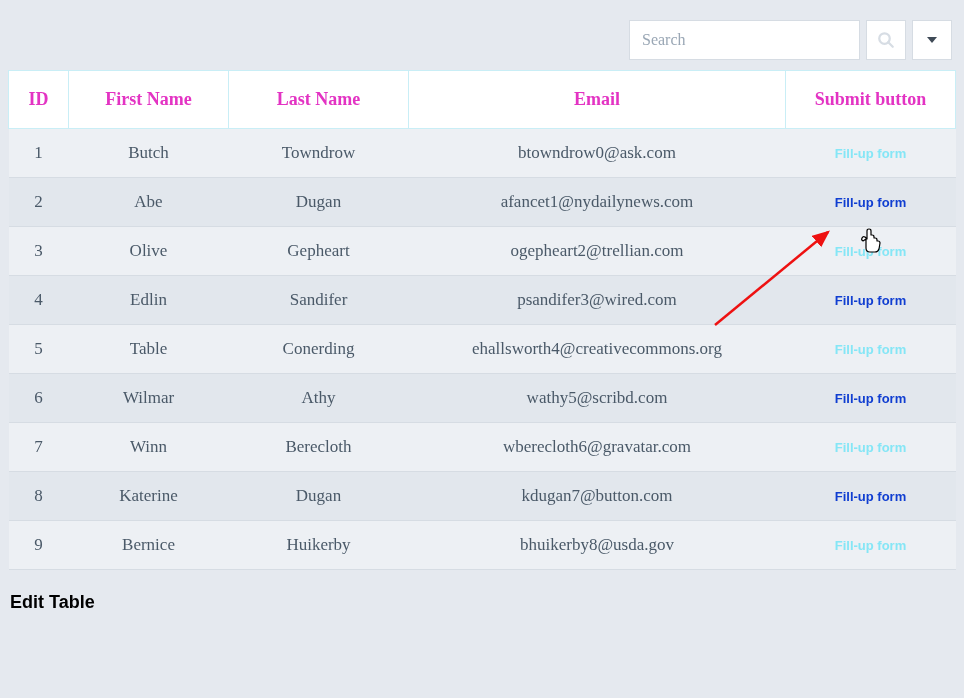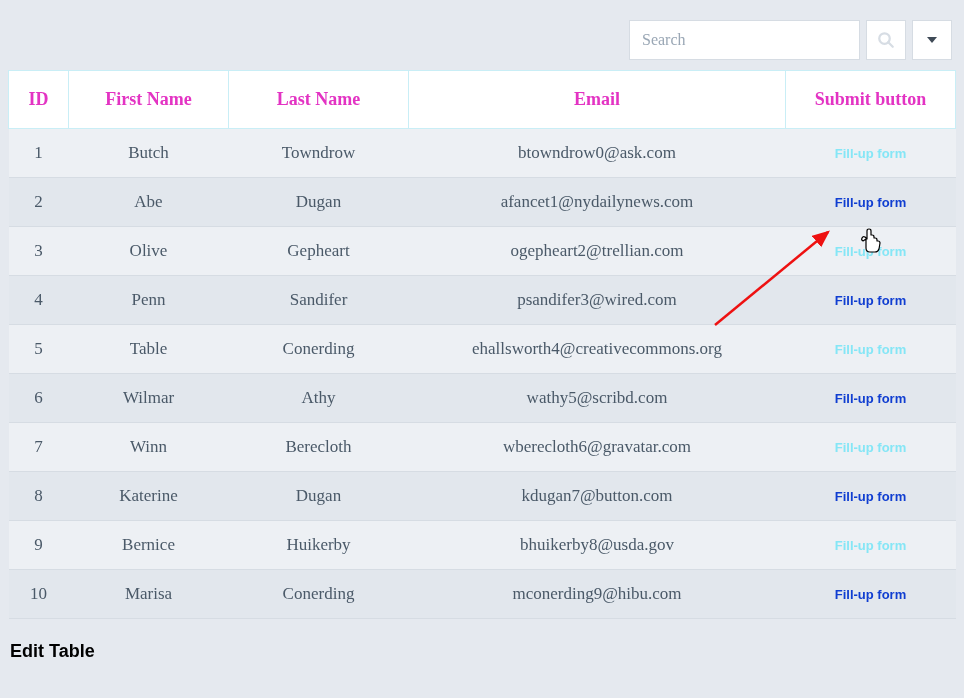--- a/index.html
+++ b/index.html
@@ -156,21 +156,21 @@
         </tr>
         <tr>
           <td>3</td>
           <td>Olive</td>
           <td>Gepheart</td>
           <td>ogepheart2@trellian.com</td>
           <td><a class="fill-link fill-cyan">Fill-up form</a></td>
         </tr>
         <tr>
           <td>4</td>
-          <td>Penn</td>
+          <td>Edlin</td>
           <td>Sandifer</td>
           <td>psandifer3@wired.com</td>
           <td><a class="fill-link fill-blue">Fill-up form</a></td>
         </tr>
         <tr>
           <td>5</td>
           <td>Table</td>
           <td>Conerding</td>
           <td>ehallsworth4@creativecommons.org</td>
           <td><a class="fill-link fill-cyan">Fill-up form</a></td>
@@ -195,27 +195,20 @@
           <td>Dugan</td>
           <td>kdugan7@button.com</td>
           <td><a class="fill-link fill-blue">Fill-up form</a></td>
         </tr>
         <tr>
           <td>9</td>
           <td>Bernice</td>
           <td>Huikerby</td>
           <td>bhuikerby8@usda.gov</td>
           <td><a class="fill-link fill-cyan">Fill-up form</a></td>
-        </tr>
-        <tr>
-          <td>10</td>
-          <td>Marisa</td>
-          <td>Conerding</td>
-          <td>mconerding9@hibu.com</td>
-          <td><a class="fill-link fill-blue">Fill-up form</a></td>
         </tr>
       </tbody>
   </table>
 
   <a class="edit-link">Edit Table</a>
 </div>
 
 <svg class="overlay" width="964" height="698">
   <defs>
     <marker id="arrowhead" markerWidth="8" markerHeight="8" refX="6" refY="3" orient="auto">

